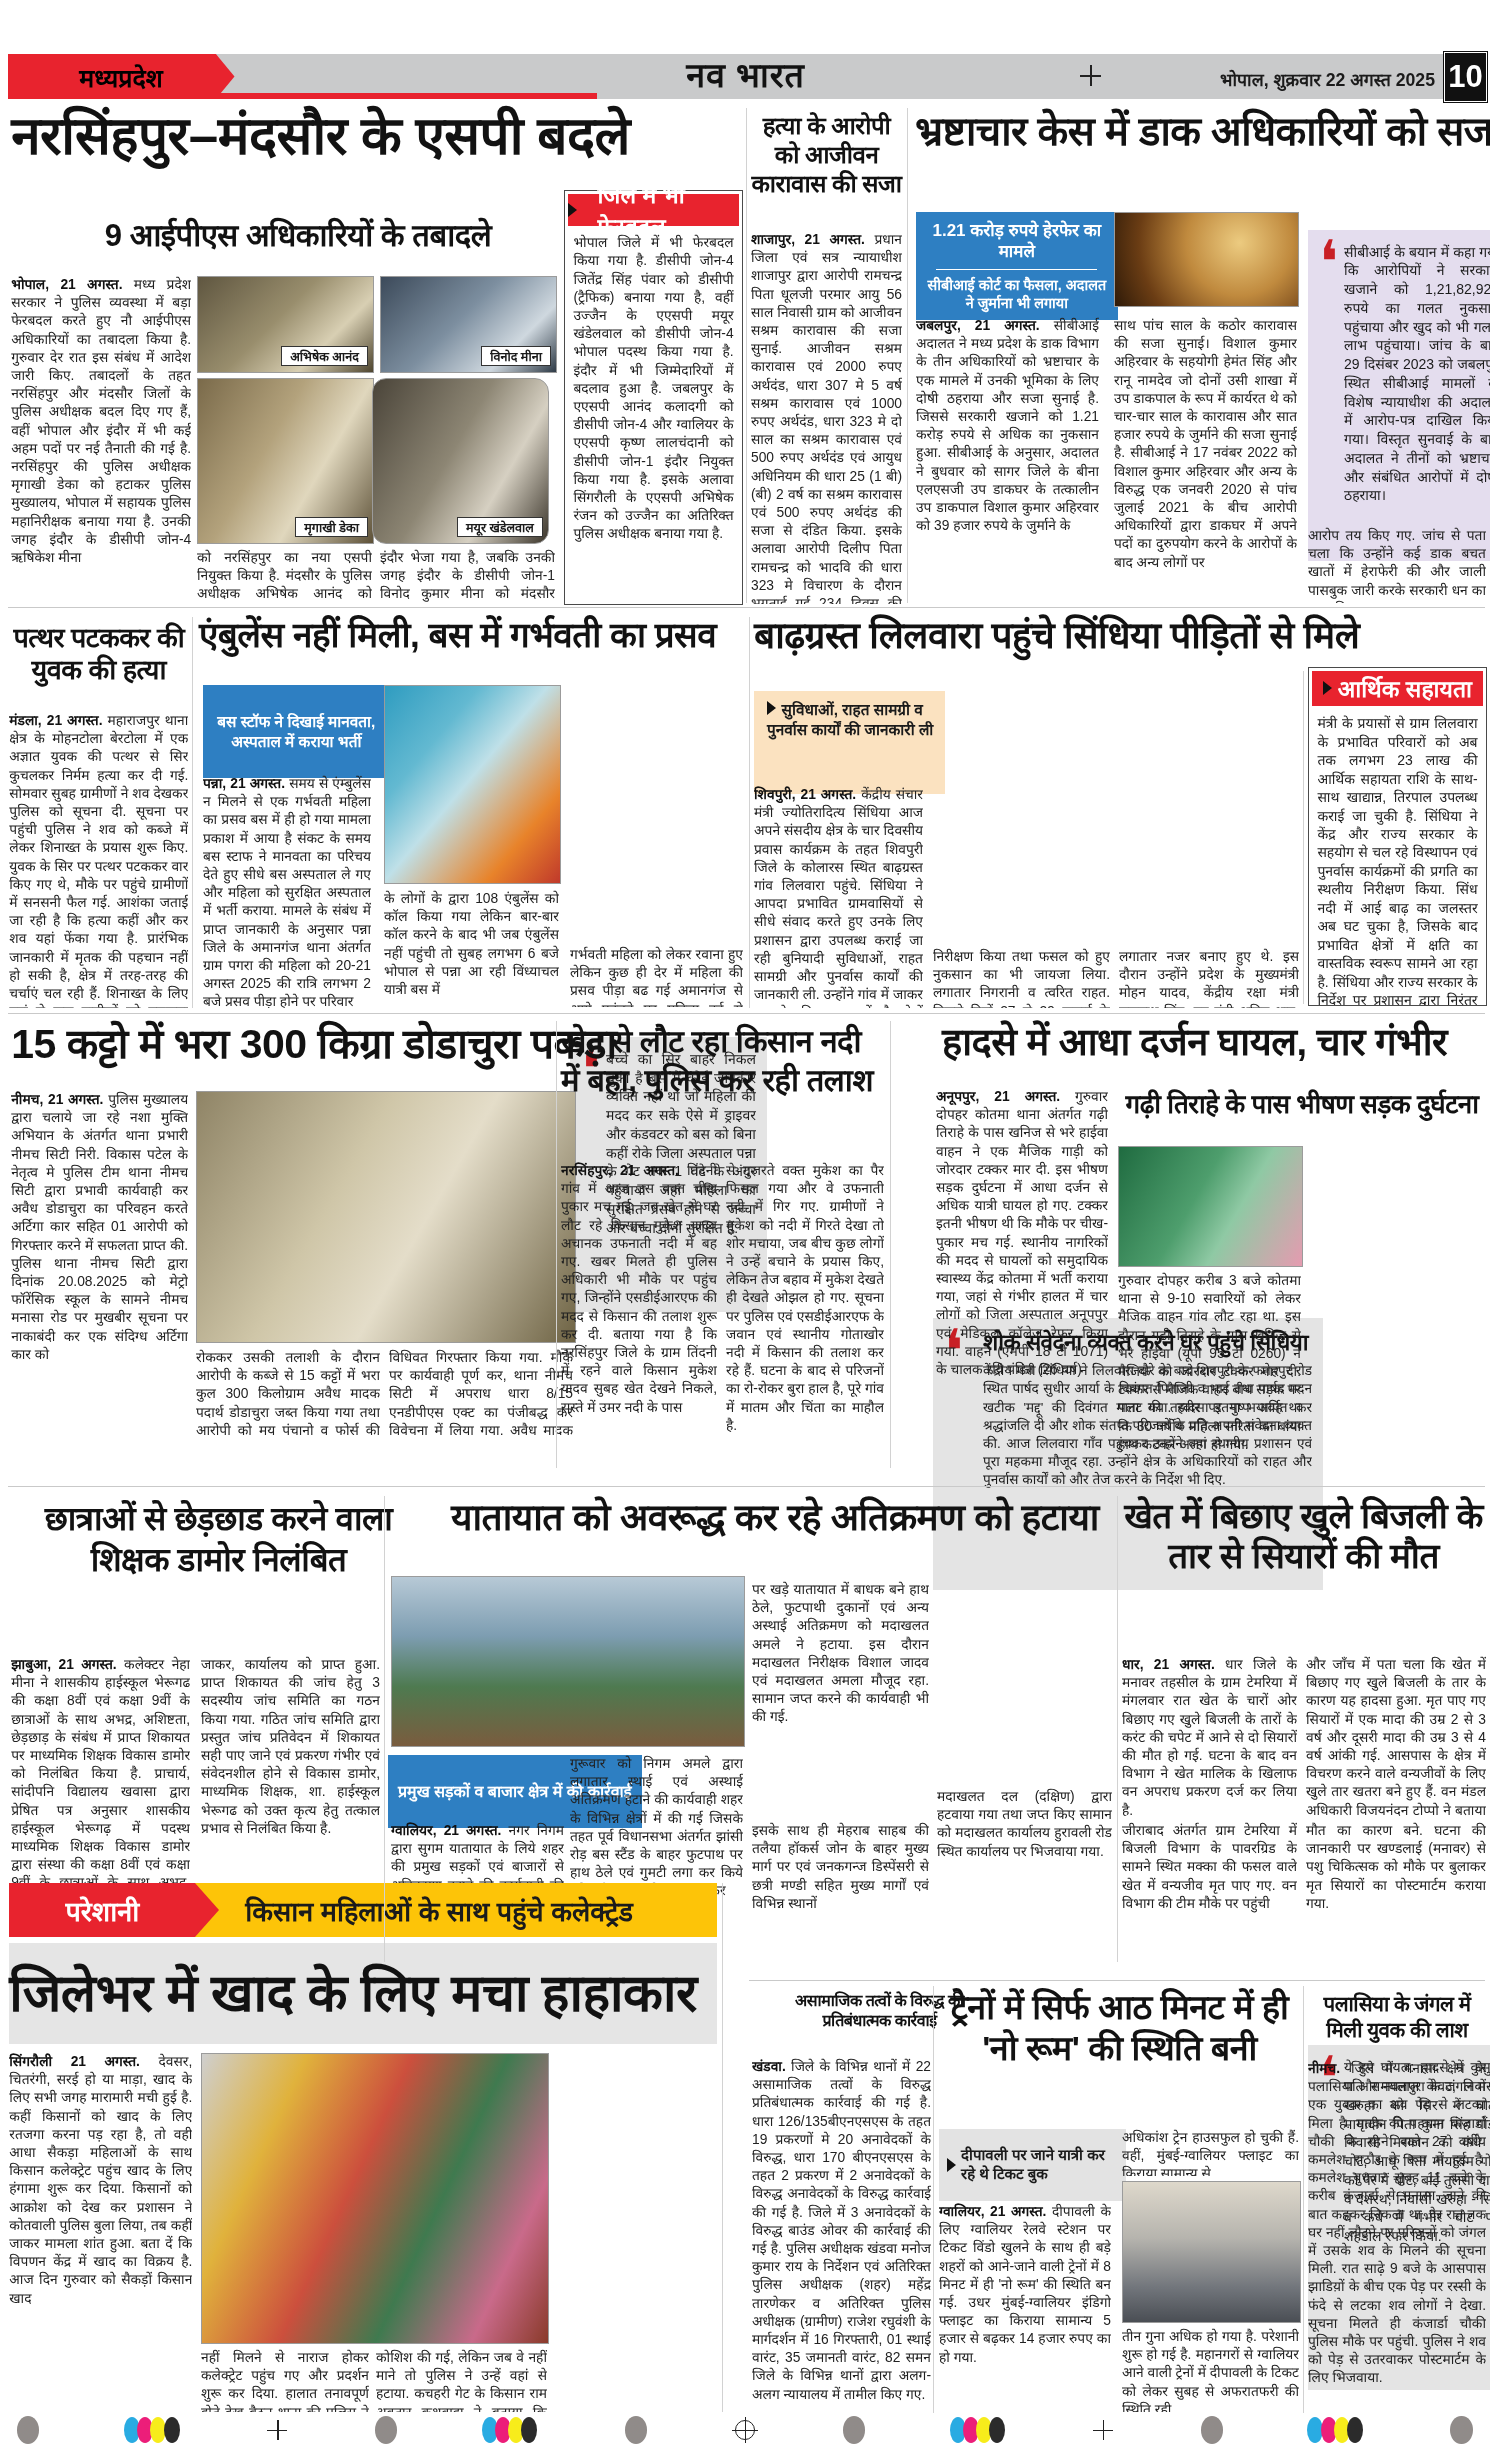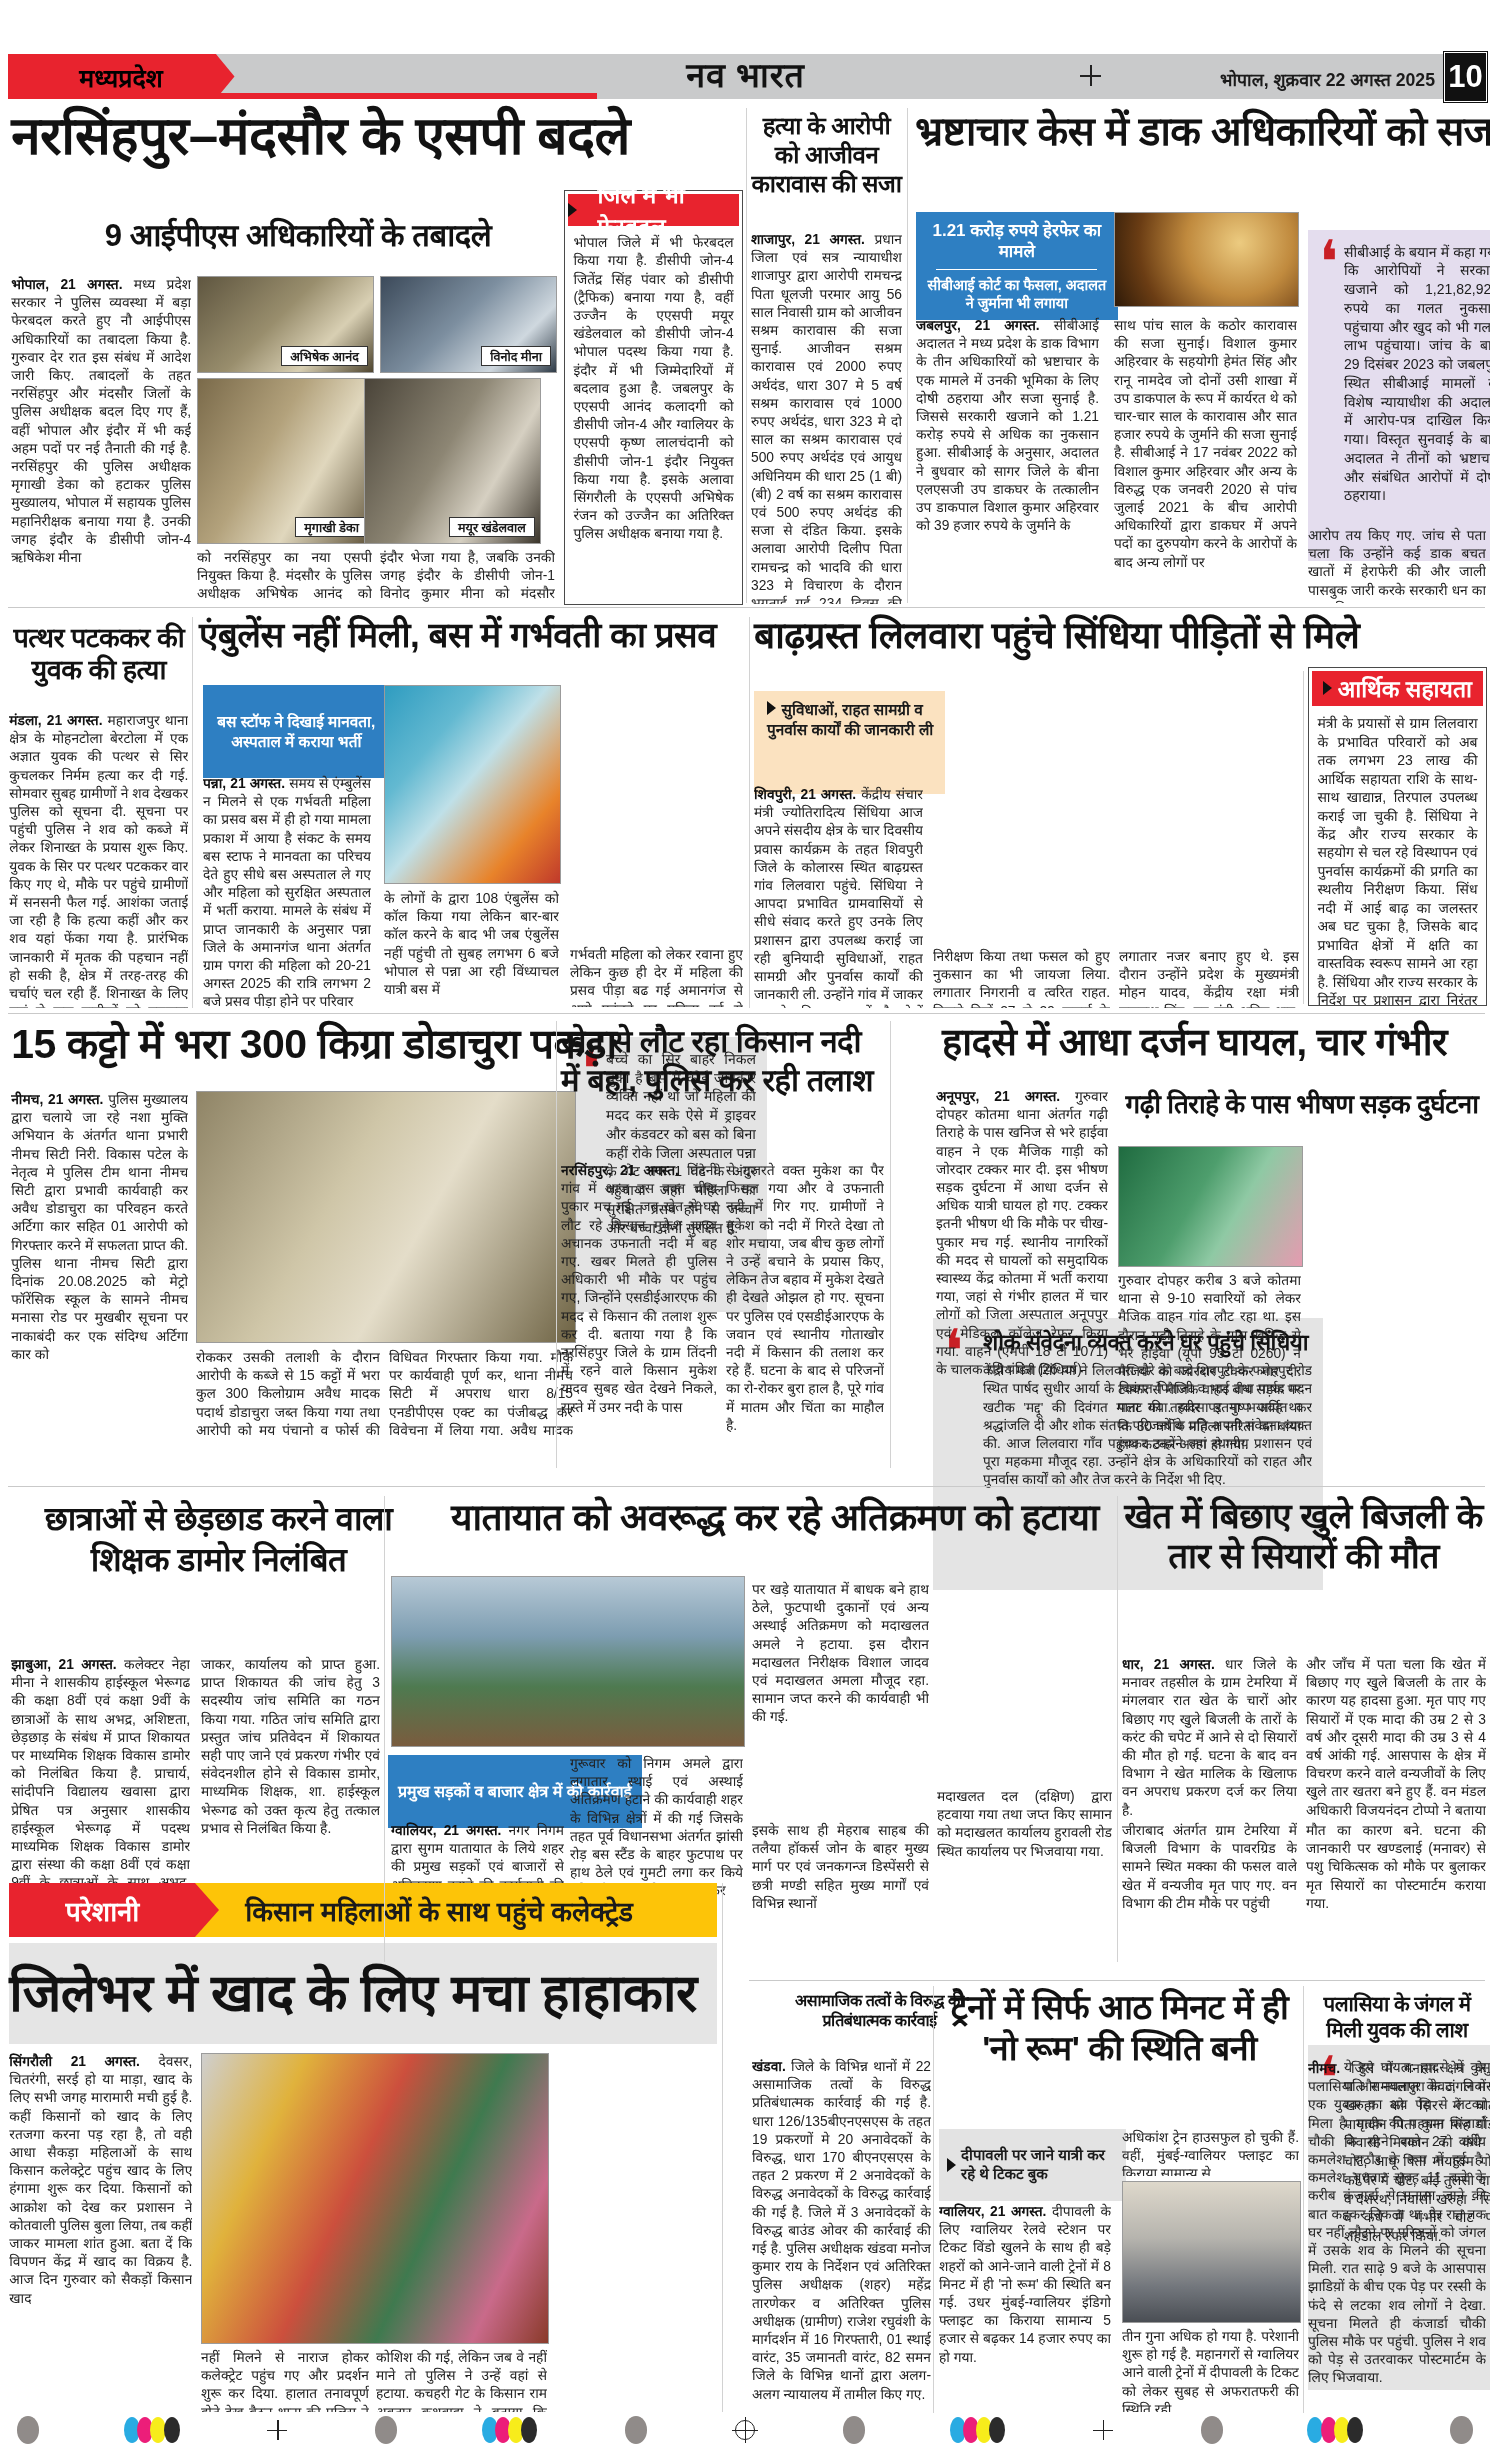--- a/index.html
+++ b/index.html
@@ -89,21 +89,21 @@
 
   <div class="photo ph-off1" style="left:197px;top:276px;width:175px;height:95px;">
     <span class="cap">अभिषेक आनंद</span>
   </div>
   <div class="photo ph-off3" style="left:197px;top:378px;width:175px;height:164px;">
     <span class="cap">मृगाखी डेका</span>
   </div>
   <div class="photo ph-off2" style="left:380px;top:276px;width:175px;height:95px;">
     <span class="cap">विनोद मीना</span>
   </div>
-  <div class="photo ph-off4" style="left:364px;top:378px;width:175px;height:164px;">
+  <div class="photo ph-off4" style="left:372px;top:378px;width:175px;height:164px;border-radius:14px;">
     <span class="cap">मयूर खंडेलवाल</span>
   </div>
   <div class="abs bt" style="left:197px;top:549px;width:175px;height:54px;">को नरसिंहपुर का नया एसपी नियुक्त किया है. मंदसौर के पुलिस अधीक्षक अभिषेक आनंद को सेनानी, प्रथम वाहिनी, विसबल,</div>
   <div class="abs bt" style="left:380px;top:549px;width:175px;height:54px;">इंदौर भेजा गया है, जबकि उनकी जगह इंदौर के डीसीपी जोन-1 विनोद कुमार मीना को मंदसौर एसपी की जिम्मेदारी दी गई है.</div>
 
   <div class="abs boxoutline" style="left:564px;top:190px;width:177px;height:413px;">
     <div class="redhead" style="height:32px;font-size:23px;margin:2.8px;gap:15px;">
       <span class="tri" style="border-left-color:#111;"></span>
       <span>जिले में भी फेरबदल</span>
     </div>

